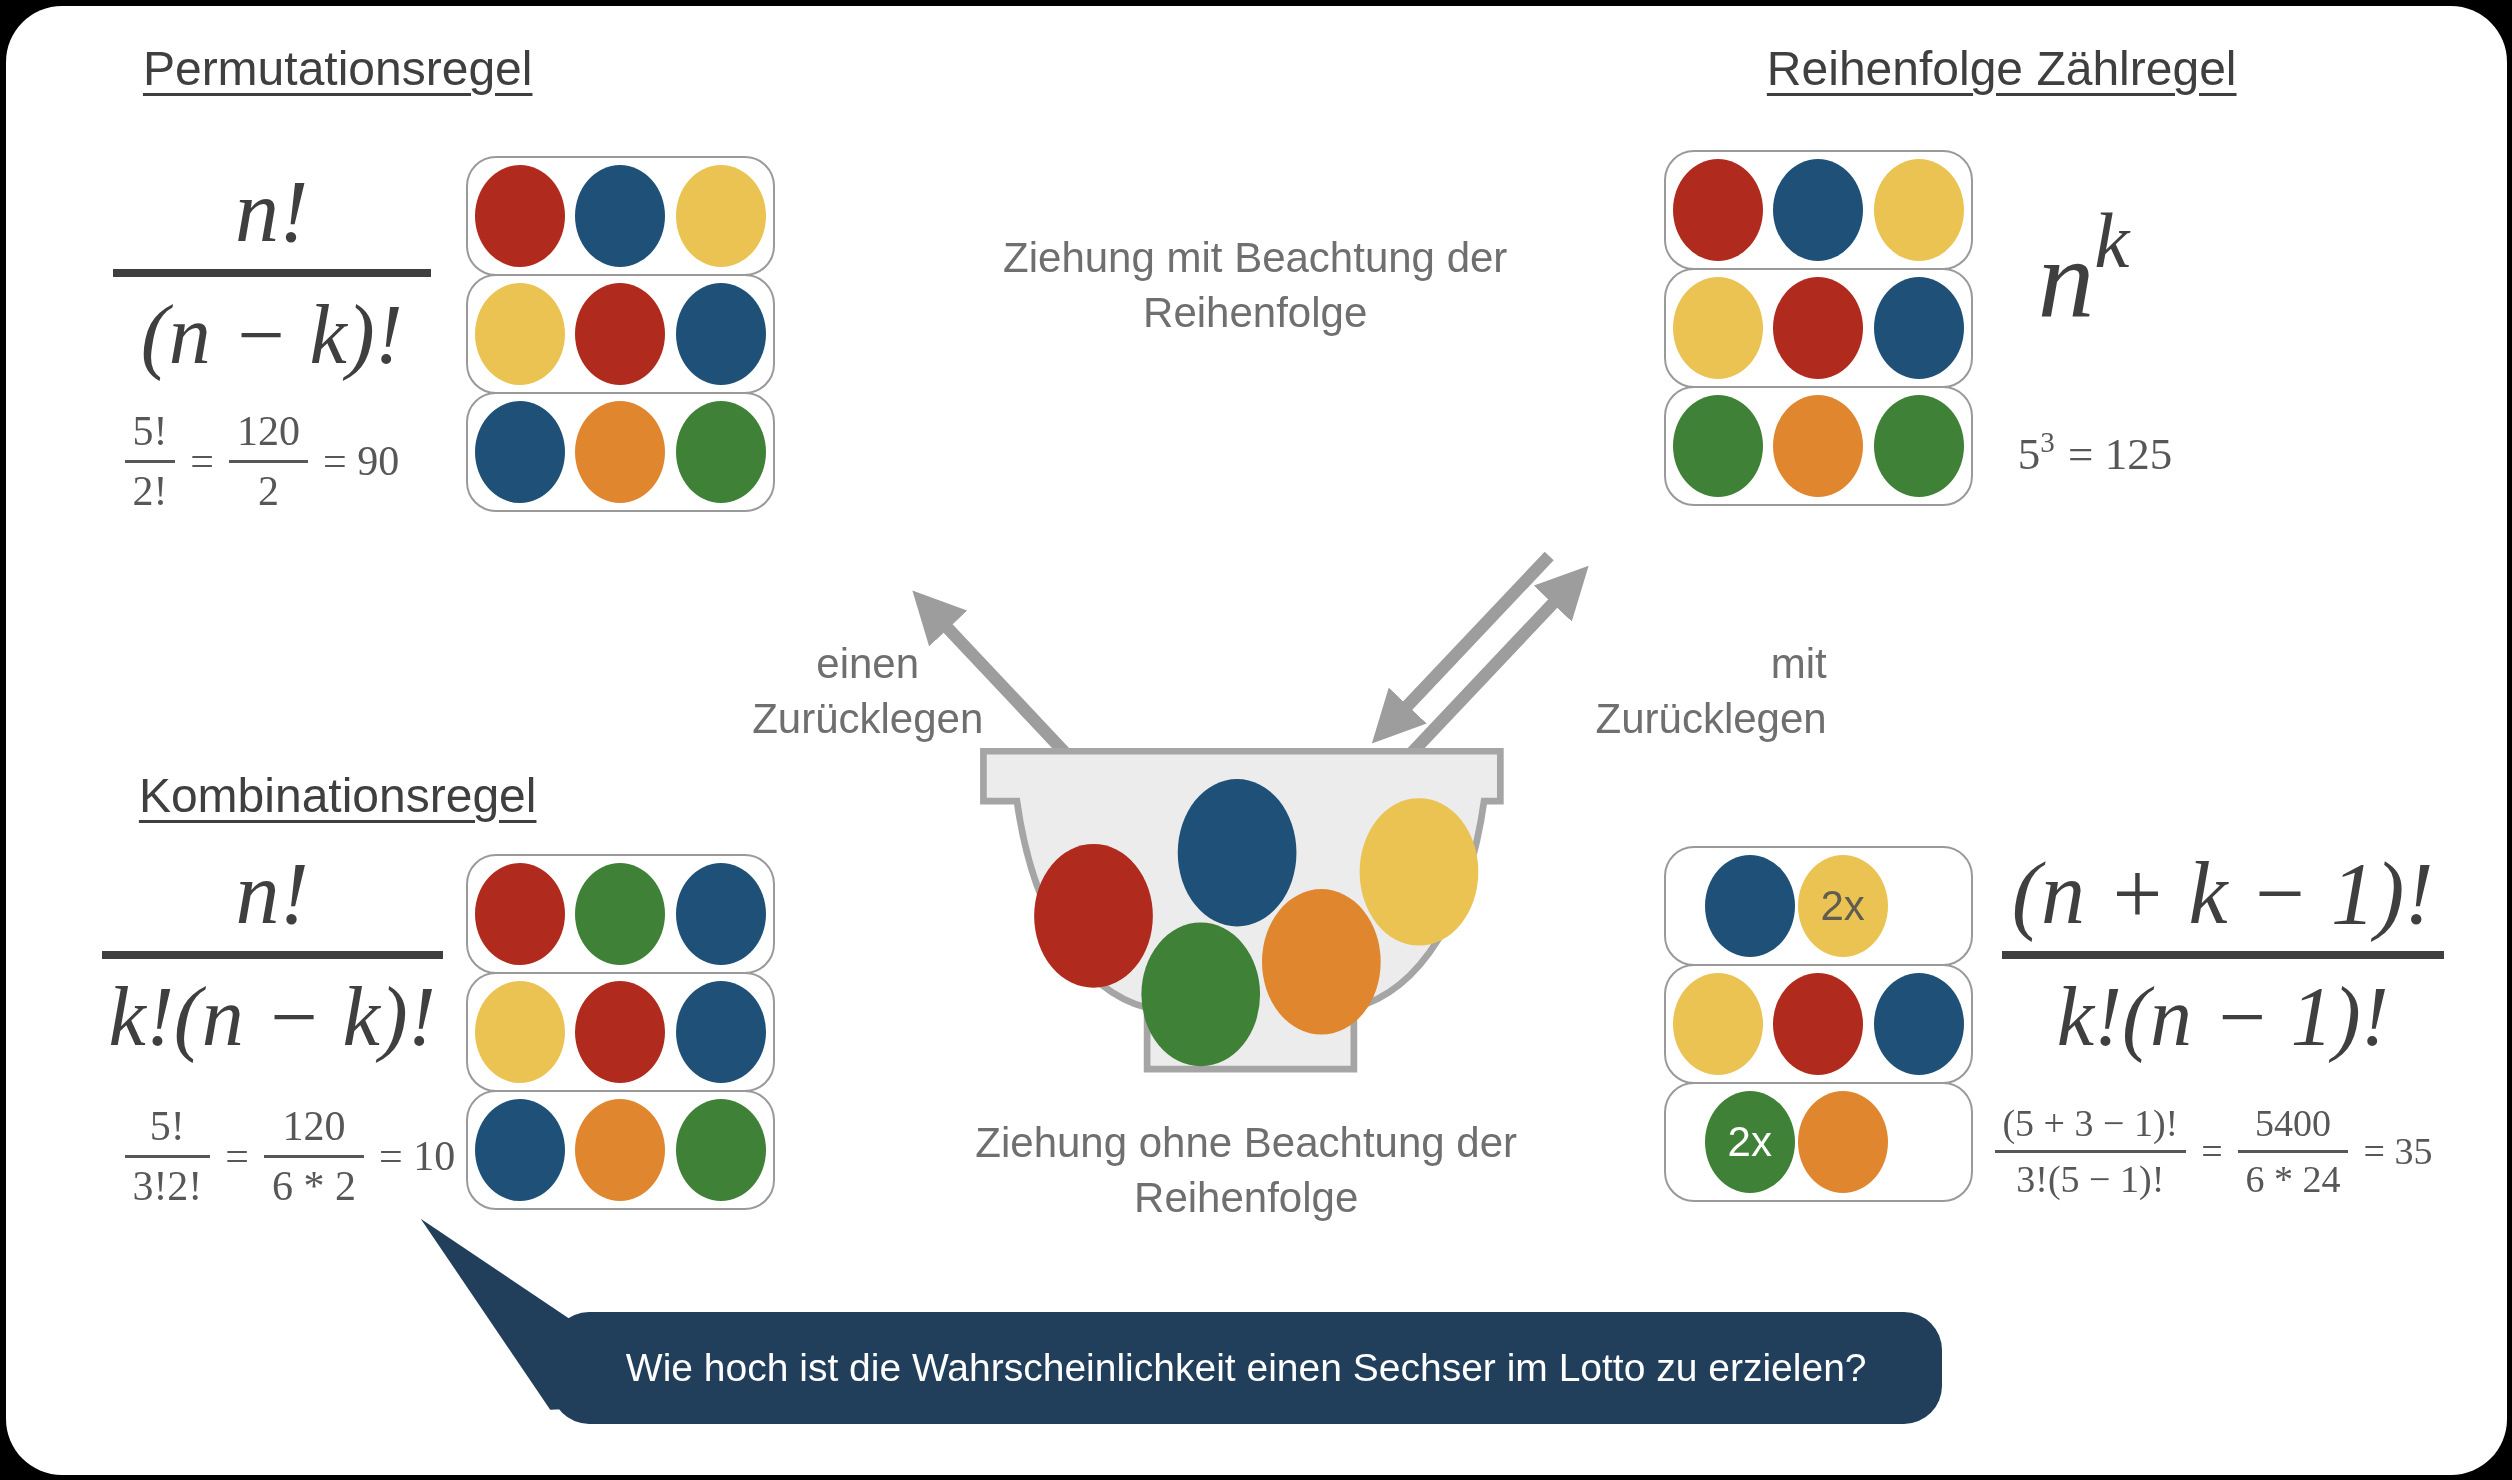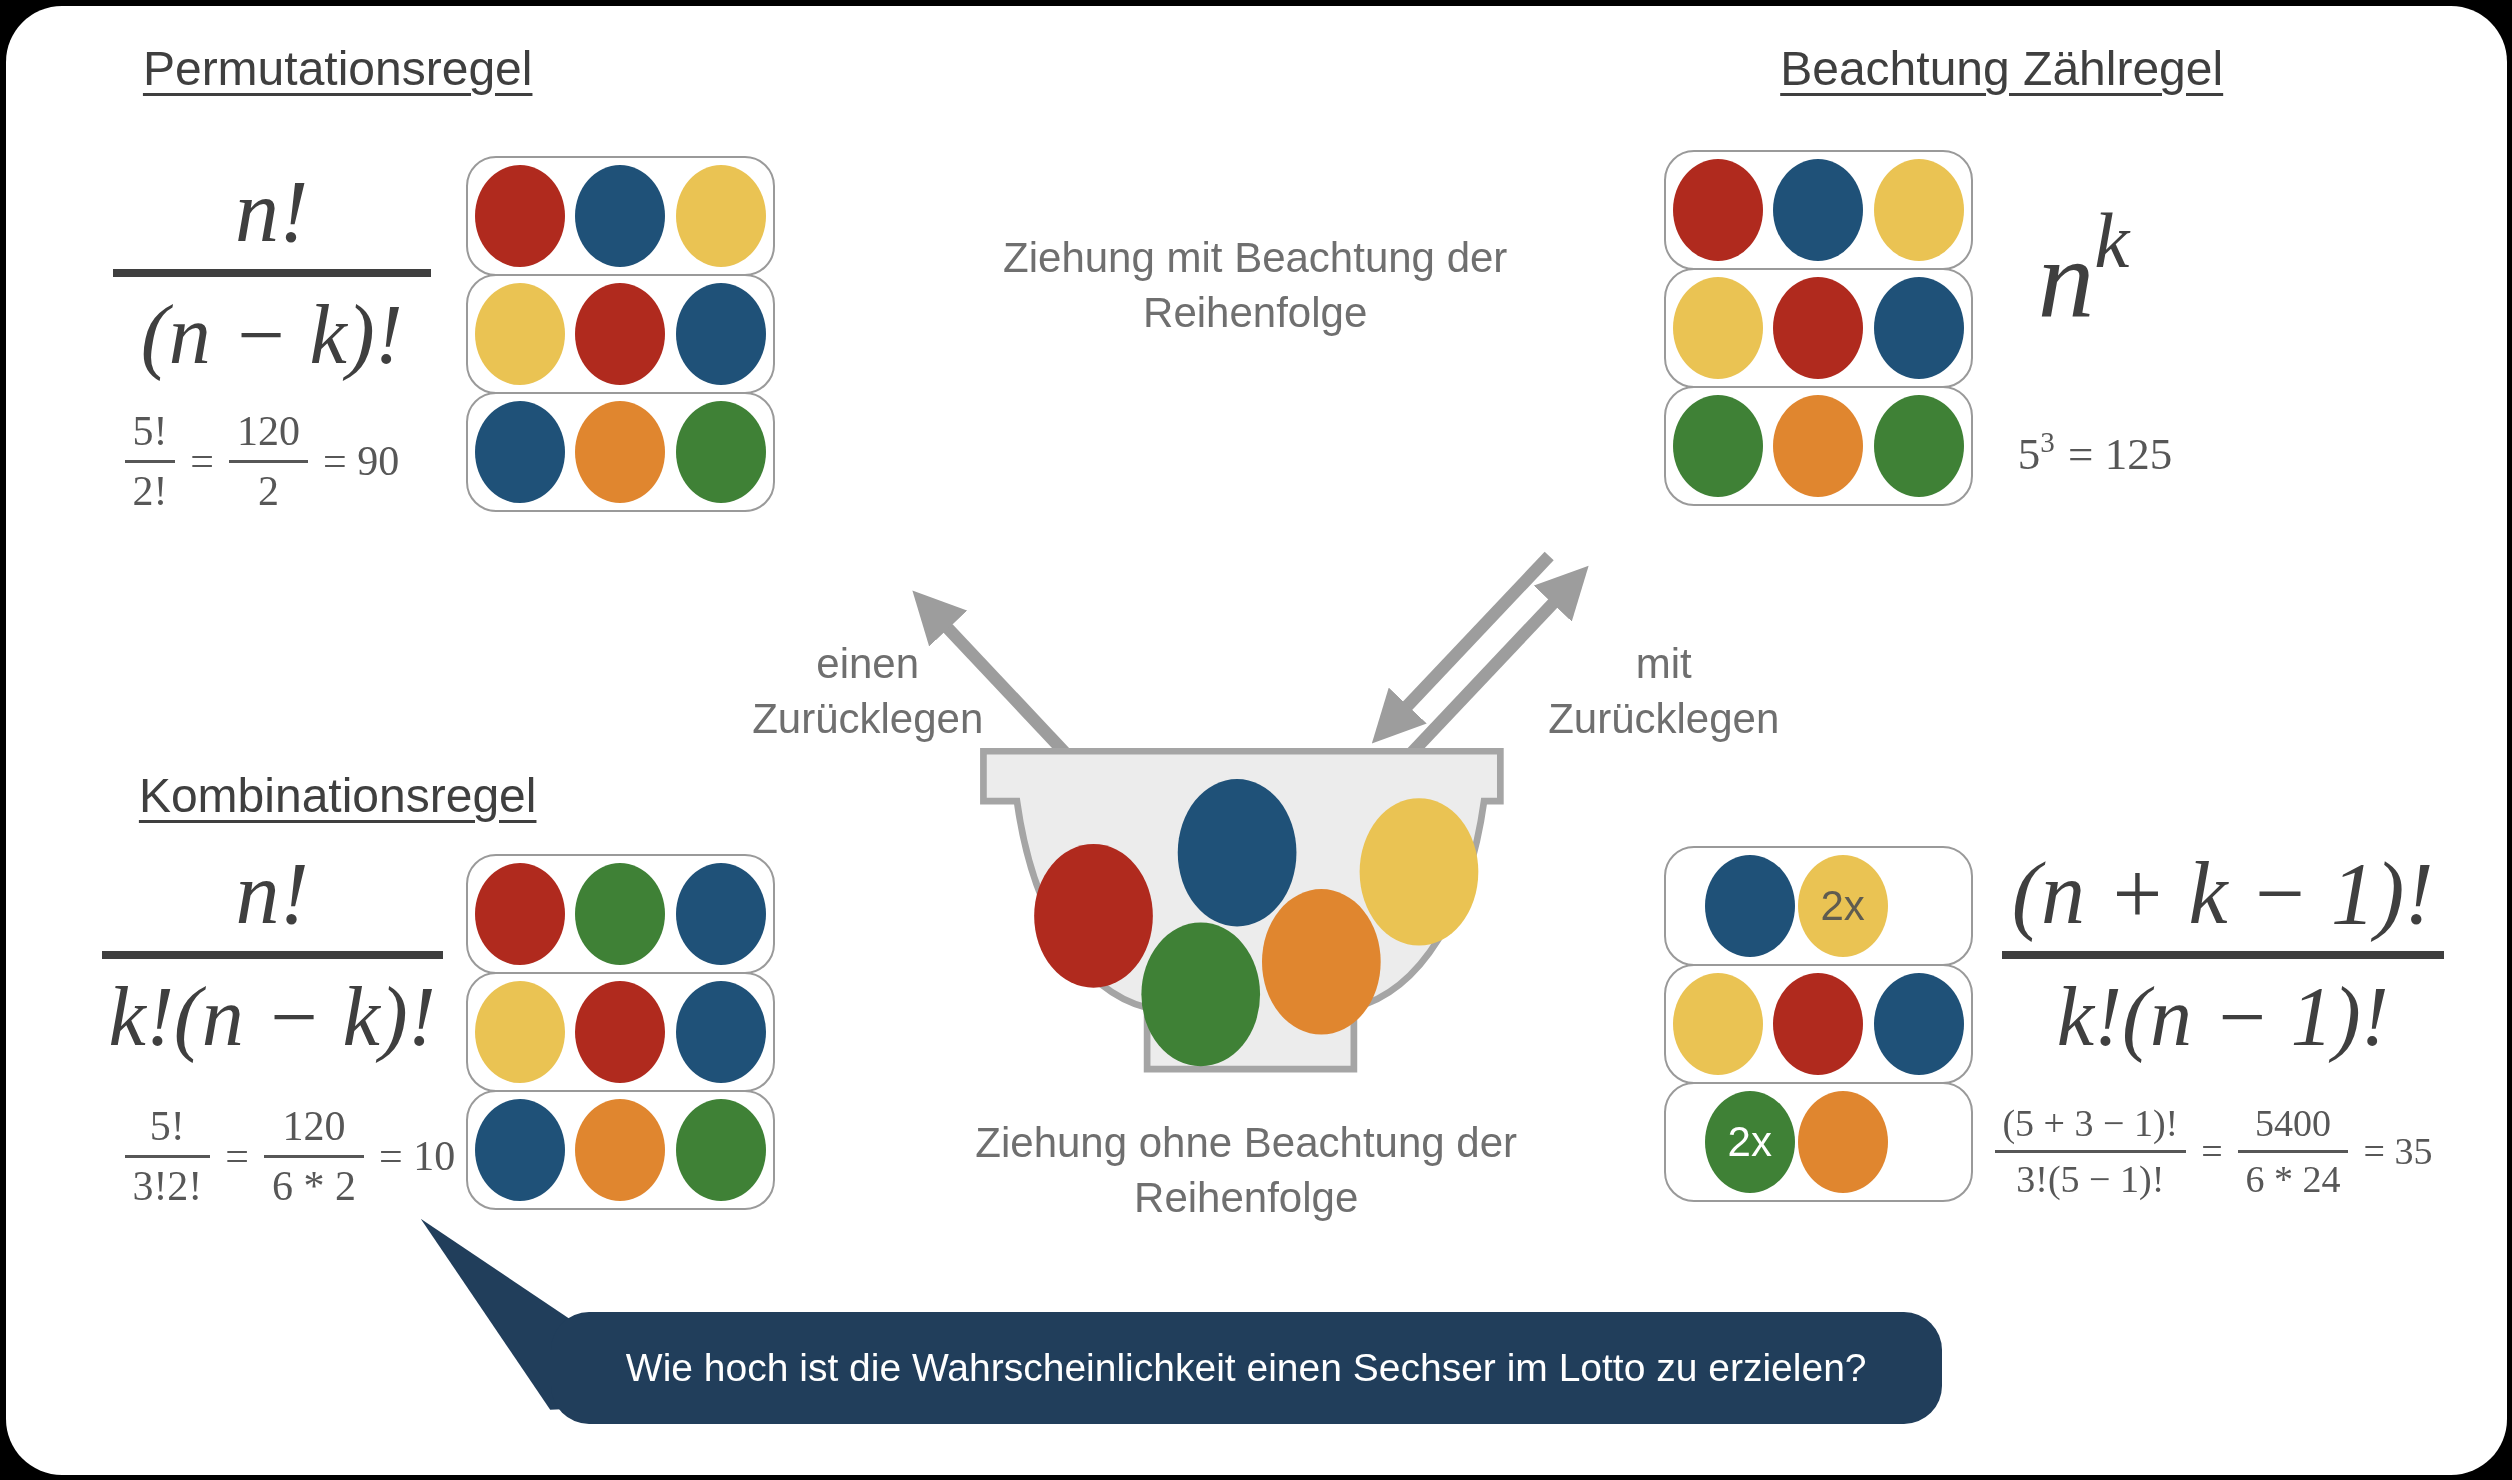--- a/index.html
+++ b/index.html
@@ -41,21 +41,21 @@
   .badge{font:400 42px "Liberation Sans",sans-serif;}
   .rows.tl{left:460px;top:150px;}
   .rows.tr{left:1658px;top:144px;}
   .rows.bl{left:460px;top:848px;}
   .rows.br{left:1658px;top:840px;}
 
   .glabel{position:absolute;font:400 42px/55px "Liberation Sans",sans-serif;color:var(--c-label);text-align:center;white-space:pre-line;}
   .glabel.topc{left:928px;top:224px;width:643px;}
   .glabel.botc{left:919px;top:1109px;width:643px;text-align:center;}
   .glabel.ohne{left:699px;top:630px;width:326px;}
-  .glabel.mit{left:1495px;top:630px;width:326px;}
+  .glabel.mit{left:1495px;top:630px;width:326px;text-align:right;}
 
   .scene{position:absolute;left:804px;top:527px;width:881px;height:560px;}
 
   .tail{position:absolute;left:415px;top:1213px;width:259px;height:191px;background:var(--c-bubble);clip-path:polygon(0 0,57% 52%,100% 97%,50% 100%);}
   .bubble{position:absolute;left:545px;top:1306px;width:1391px;height:112px;background:var(--c-bubble);border-radius:38px;display:flex;align-items:center;justify-content:center;}
   .bubble span{font:400 39px "Liberation Sans",sans-serif;color:var(--c-bubble-text);}
 </style>
 </head>
 <body>
 
@@ -89,21 +89,21 @@
         <div class="ball" style="background: rgb(176, 42, 30);"></div>
         <div class="ball" style="background: rgb(31, 81, 120);"></div>
       </div>
       <div class="row">
         <div class="ball" style="background: rgb(31, 81, 120);"></div>
         <div class="ball" style="background: rgb(224, 134, 47);"></div>
         <div class="ball" style="background: rgb(63, 129, 54);"></div>
       </div>
     </div>
 
-  <div class="title tr">Beachtung Zählregel</div>
+  <div class="title tr">Reihenfolge Zählregel</div>
   <div class="rows tr">
       <div class="row">
         <div class="ball" style="background: rgb(176, 42, 30);"></div>
         <div class="ball" style="background: rgb(31, 81, 120);"></div>
         <div class="ball" style="background: rgb(234, 195, 83);"></div>
       </div>
       <div class="row">
         <div class="ball" style="background: rgb(234, 195, 83);"></div>
         <div class="ball" style="background: rgb(176, 42, 30);"></div>
         <div class="ball" style="background: rgb(31, 81, 120);"></div>

